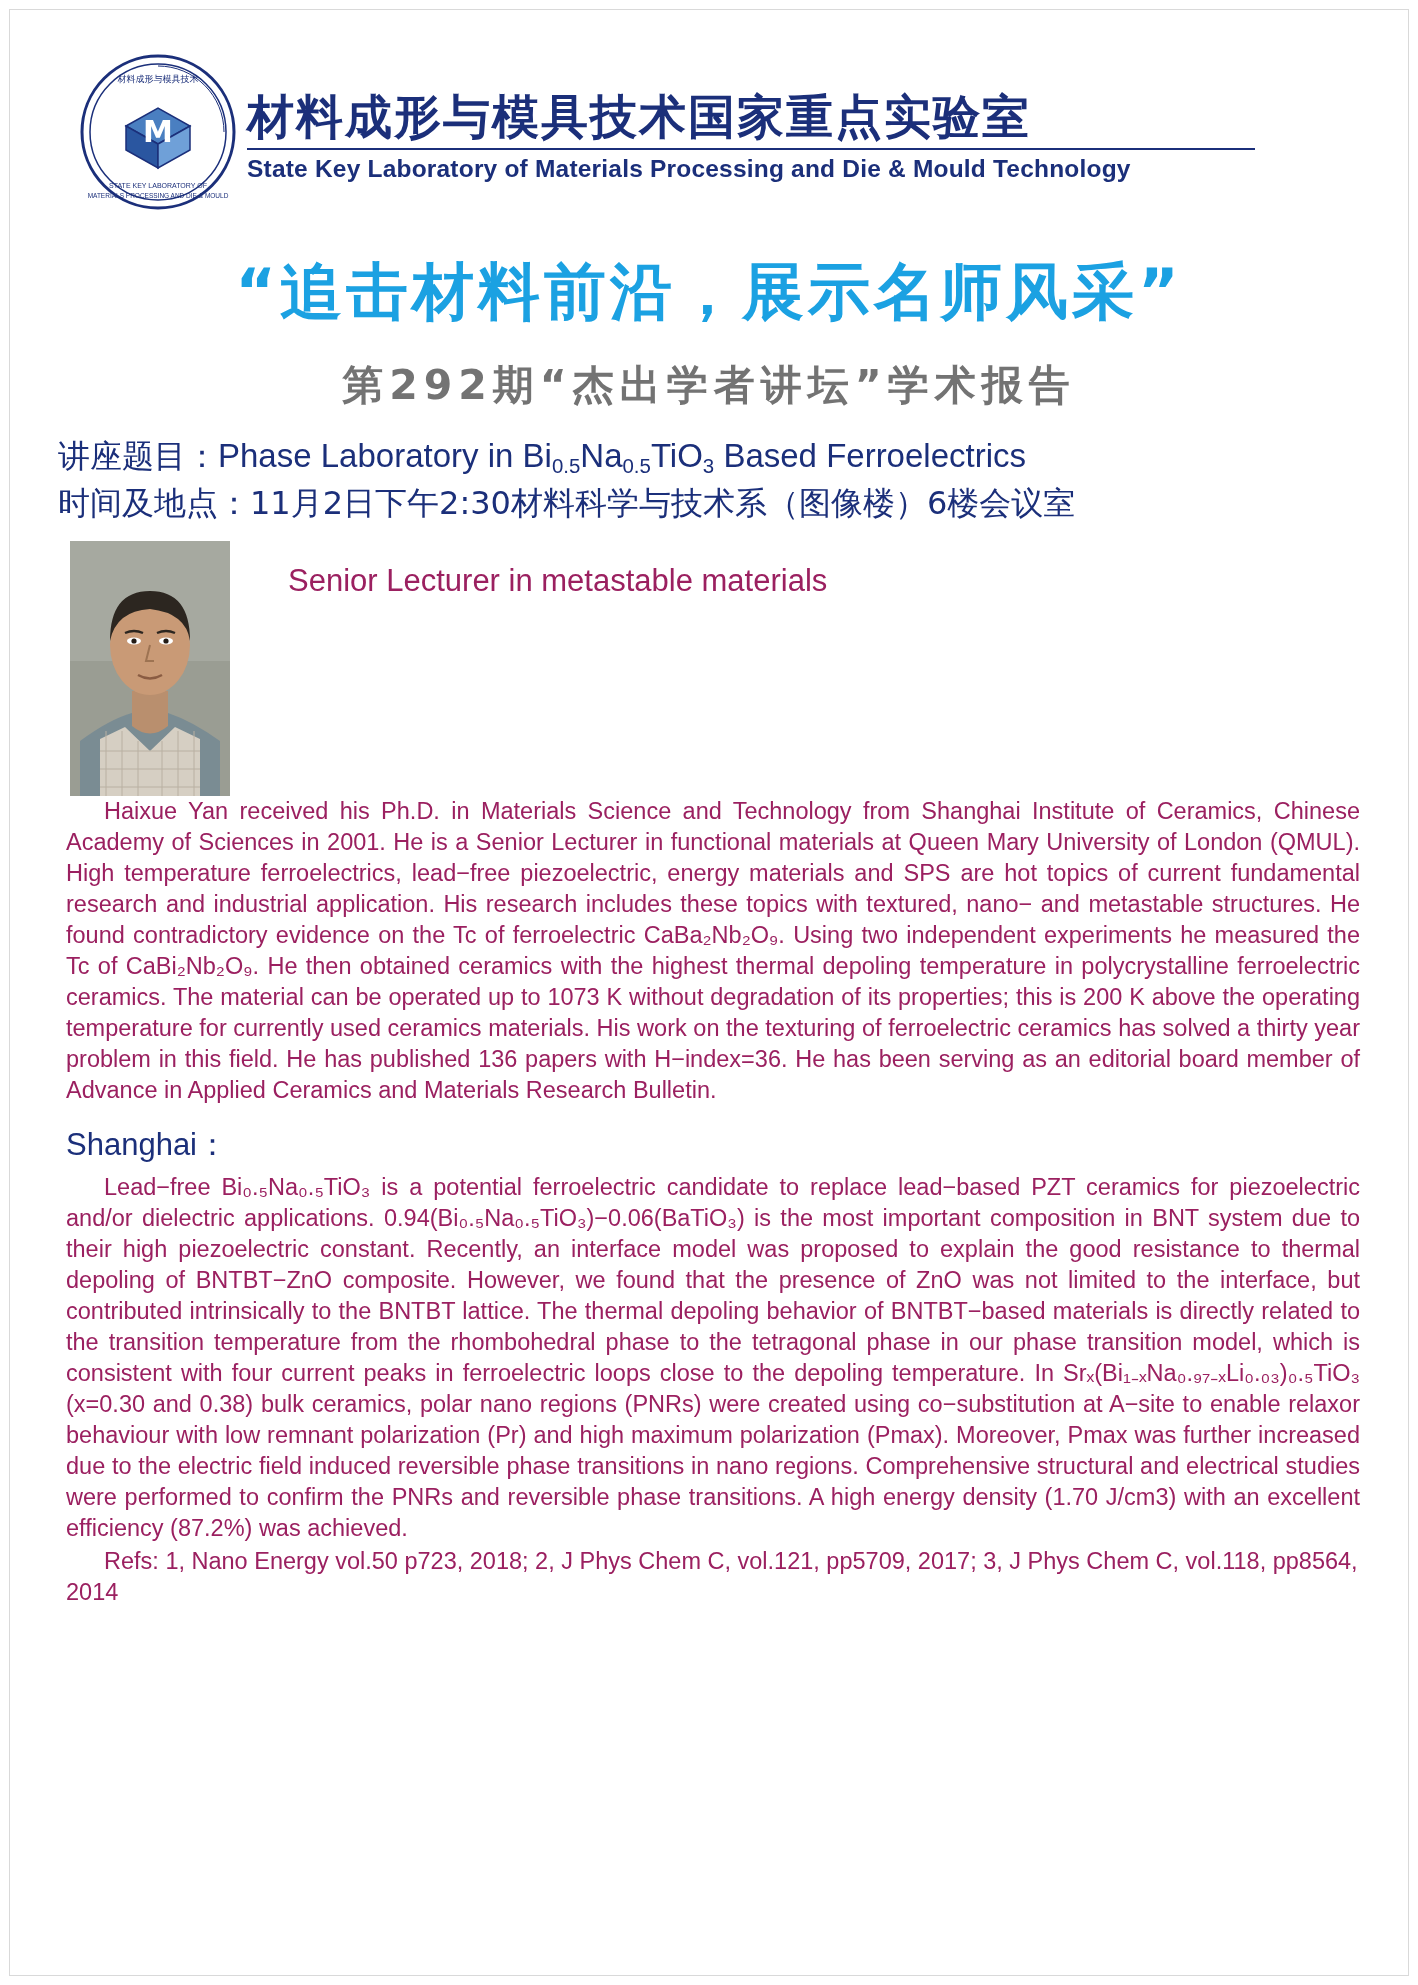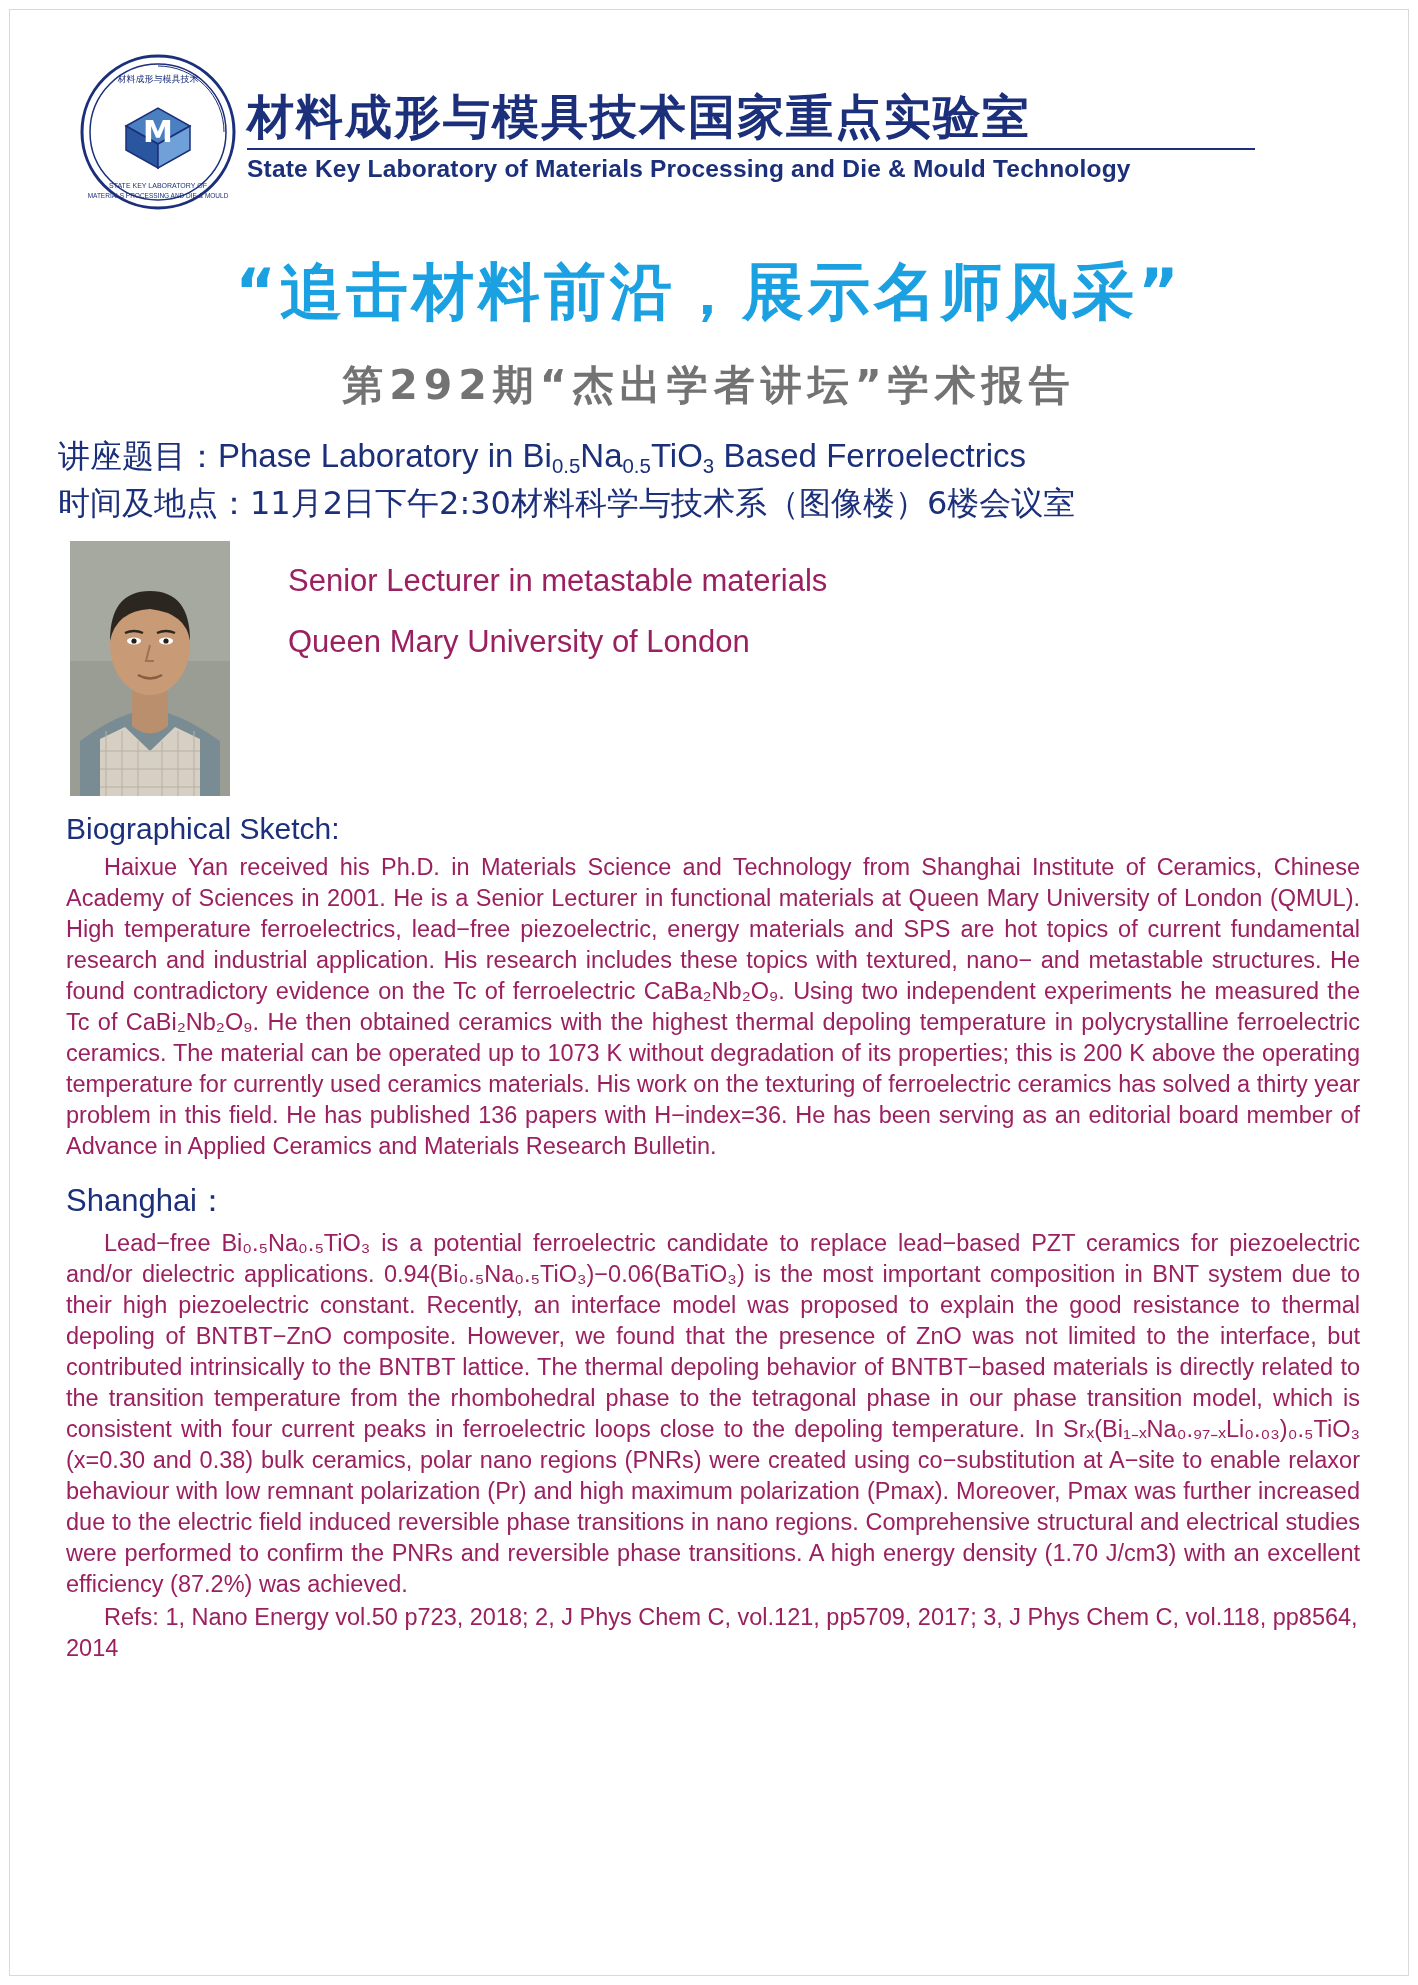--- a/index.html
+++ b/index.html
@@ -257,26 +257,24 @@
         <circle cx="96" cy="100" r="2.6" fill="#241c16"></circle>
         <path d="M55 92 Q64 88 73 92" stroke="#2c2620" stroke-width="2.4" fill="none"></path>
         <path d="M87 92 Q96 88 105 92" stroke="#2c2620" stroke-width="2.4" fill="none"></path>
 
         <path d="M80 104 L76 120 L84 120" stroke="#9d7352" stroke-width="2" fill="none"></path>
         <path d="M68 134 Q80 141 92 134" stroke="#8a5c42" stroke-width="2.4" fill="none"></path>
       </svg>
     </div>
     <div class="speaker-info">
       <div class="sp-role">Senior Lecturer in metastable materials</div>
-      <div class="sp-org">Queen Mary University of London</div>
     </div>
   </div>
 
   <div class="section">
-    <div class="sec-title">Biographical Sketch:</div>
     <p class="para bio">Haixue Yan received his Ph.D. in Materials Science and Technology from Shanghai Institute of Ceramics, Chinese Academy of Sciences in 2001. He is a Senior Lecturer in functional materials at Queen Mary University of London (QMUL). High temperature ferroelectrics, lead−free piezoelectric, energy materials and SPS are hot topics of current fundamental research and industrial application. His research includes these topics with textured, nano− and metastable structures. He found contradictory evidence on the Tc of ferroelectric CaBa₂Nb₂O₉. Using two independent experiments he measured the Tc of CaBi₂Nb₂O₉. He then obtained ceramics with the highest thermal depoling temperature in polycrystalline ferroelectric ceramics. The material can be operated up to 1073 K without degradation of its properties; this is 200 K above the operating temperature for currently used ceramics materials. His work on the texturing of ferroelectric ceramics has solved a thirty year problem in this field. He has published 136 papers with H−index=36. He has been serving as an editorial board member of Advance in Applied Ceramics and Materials Research Bulletin.</p>
   </div>
 
   <div class="section">
     <div class="sec-title abstract">Shanghai：</div>
     <p class="para abs">Lead−free Bi₀.₅Na₀.₅TiO₃ is a potential ferroelectric candidate to replace lead−based PZT ceramics for piezoelectric and/or dielectric applications. 0.94(Bi₀.₅Na₀.₅TiO₃)−0.06(BaTiO₃) is the most important composition in BNT system due to their high piezoelectric constant. Recently, an interface model was proposed to explain the good resistance to thermal depoling of BNTBT−ZnO composite. However, we found that the presence of ZnO was not limited to the interface, but contributed intrinsically to the BNTBT lattice. The thermal depoling behavior of BNTBT−based materials is directly related to the transition temperature from the rhombohedral phase to the tetragonal phase in our phase transition model, which is consistent with four current peaks in ferroelectric loops close to the depoling temperature. In Srₓ(Bi₁₋ₓNa₀.₉₇₋ₓLi₀.₀₃)₀.₅TiO₃ (x=0.30 and 0.38) bulk ceramics, polar nano regions (PNRs) were created using co−substitution at A−site to enable relaxor behaviour with low remnant polarization (Pr) and high maximum polarization (Pmax). Moreover, Pmax was further increased due to the electric field induced reversible phase transitions in nano regions. Comprehensive structural and electrical studies were performed to confirm the PNRs and reversible phase transitions. A high energy density (1.70 J/cm3) with an excellent efficiency (87.2%) was achieved.</p>
     <div class="refs">Refs: 1, Nano Energy vol.50 p723, 2018; 2, J Phys Chem C, vol.121, pp5709, 2017; 3, J Phys Chem C, vol.118, pp8564, 2014</div>
   </div>
 </div>
 

